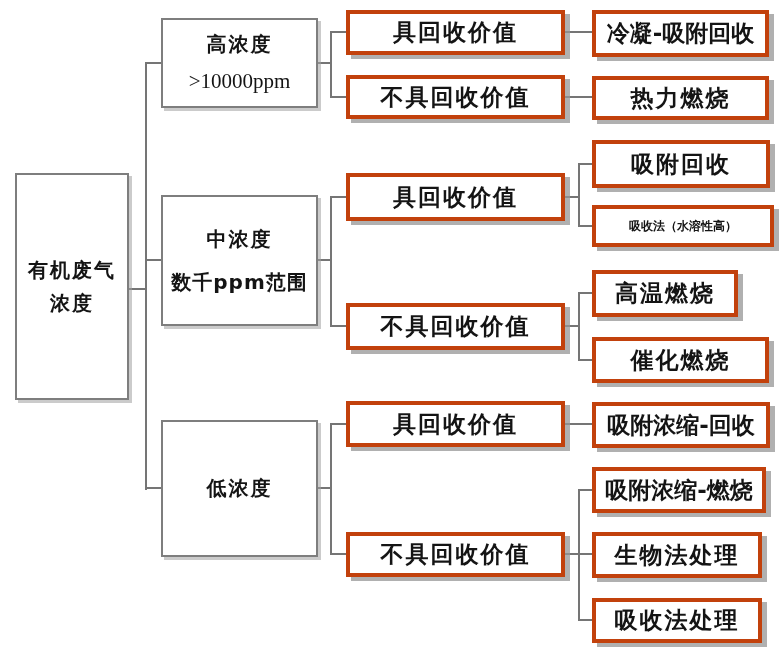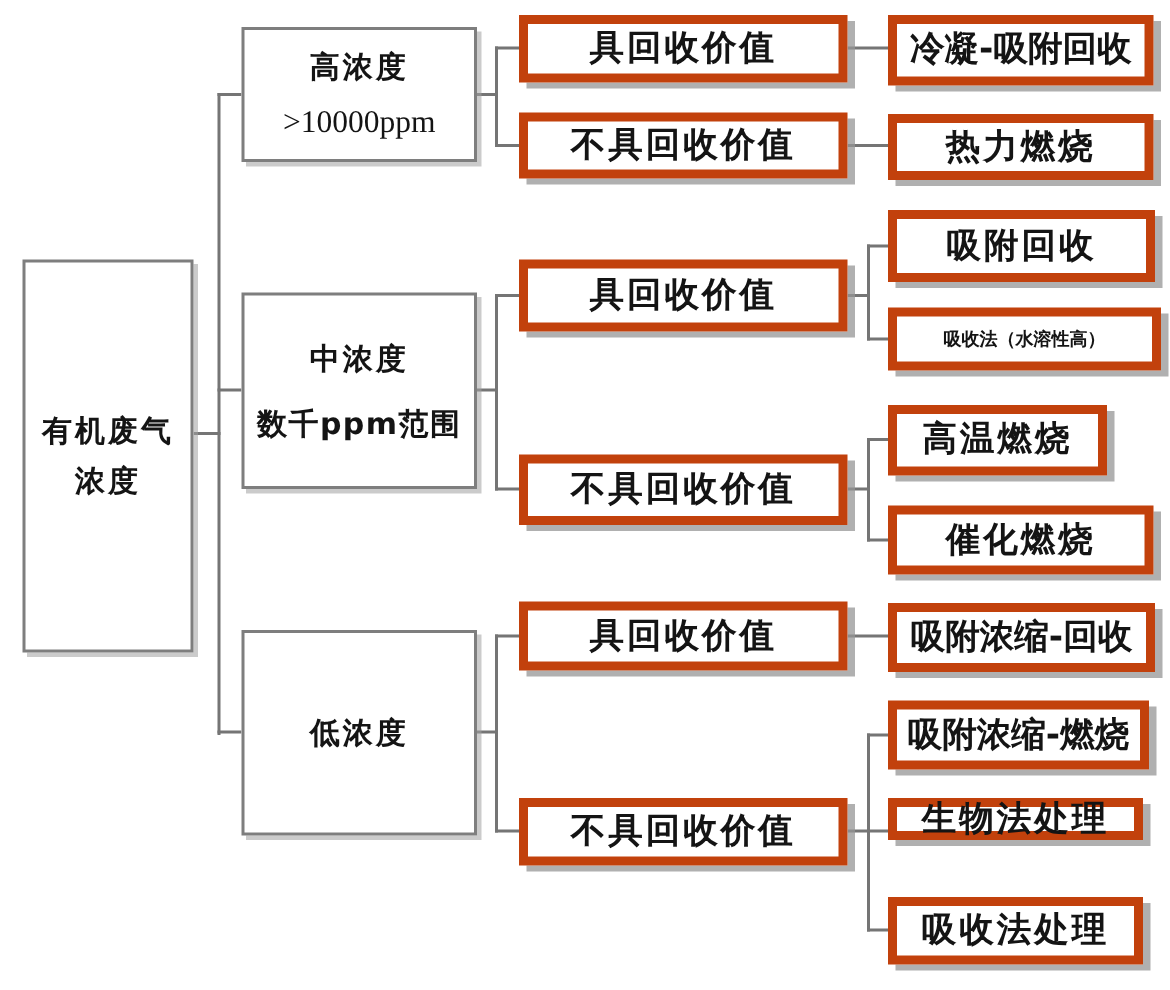--- a/index.html
+++ b/index.html
@@ -22,21 +22,21 @@
     justify-content: center;
     text-align: center;
   }
   
   .b-light {
     border: 2px solid #7e7e7e;
     box-shadow: 3px 3px 0 rgba(160,160,160,0.55);
   }
   
   .b-dark {
-    border: 6px solid #c2410c;
+    border: 4px solid #c2410c;
     box-shadow: 5px 4px 0 rgba(150,150,150,0.75);
   }
   .cjk {
     font-weight: bold;
     font-size: 23px;
     letter-spacing: 2px;
     line-height: 1.15;
     white-space: nowrap;
   }
   .cjk-lg { font-weight: bold; font-size: 20px; letter-spacing: 2px; line-height: 1.15; white-space: nowrap; }
@@ -104,21 +104,21 @@
   <div class="lv" style="left:330px;top:423px;height:132px"></div>
   <div class="lh" style="left:330px;top:423px;width:16px"></div>
   <div class="lh" style="left:330px;top:553px;width:16px"></div>
   <div class="lh" style="left:565px;top:423px;width:27px"></div>
   <div class="lh" style="left:565px;top:553px;width:15px"></div>
   <div class="lv" style="left:578px;top:489px;height:132px"></div>
   <div class="lh" style="left:578px;top:489px;width:14px"></div>
   <div class="lh" style="left:578px;top:553px;width:14px"></div>
   <div class="lh" style="left:578px;top:619px;width:14px"></div>
 
-  <div class="box b-light gap10" style="left:15px;top:173px;width:114px;height:262px">
+  <div class="box b-light gap10" style="left:15px;top:173px;width:114px;height:227px">
     <span class="cjk-lg">有机废气</span>
     <span class="cjk-lg">浓度</span>
   </div>
 
   <div class="box b-light gap14" style="left:161px;top:18px;width:157px;height:90px">
     <span class="cjk-lg">高浓度</span>
     <span class="range-serif">&gt;10000ppm</span>
   </div>
 
   <div class="box b-light gap20" style="left:161px;top:195px;width:157px;height:131px">
@@ -170,20 +170,20 @@
   <div class="box b-dark" style="left:592px;top:337px;width:177px;height:46px">
     <span class="cjk">催化燃烧</span>
   </div>
 
   <div class="box b-dark" style="left:592px;top:402px;width:178px;height:46px">
     <span class="cjk" style="letter-spacing:0">吸附浓缩-回收</span>
   </div>
   <div class="box b-dark" style="left:592px;top:467px;width:174px;height:46px">
     <span class="cjk" style="letter-spacing:0">吸附浓缩-燃烧</span>
   </div>
-  <div class="box b-dark" style="left:592px;top:532px;width:170px;height:28px">
+  <div class="box b-dark" style="left:592px;top:532px;width:170px;height:46px">
     <span class="cjk">生物法处理</span>
   </div>
   <div class="box b-dark" style="left:592px;top:598px;width:170px;height:45px">
     <span class="cjk">吸收法处理</span>
   </div>
 
 </div>
 
 </body></html>

